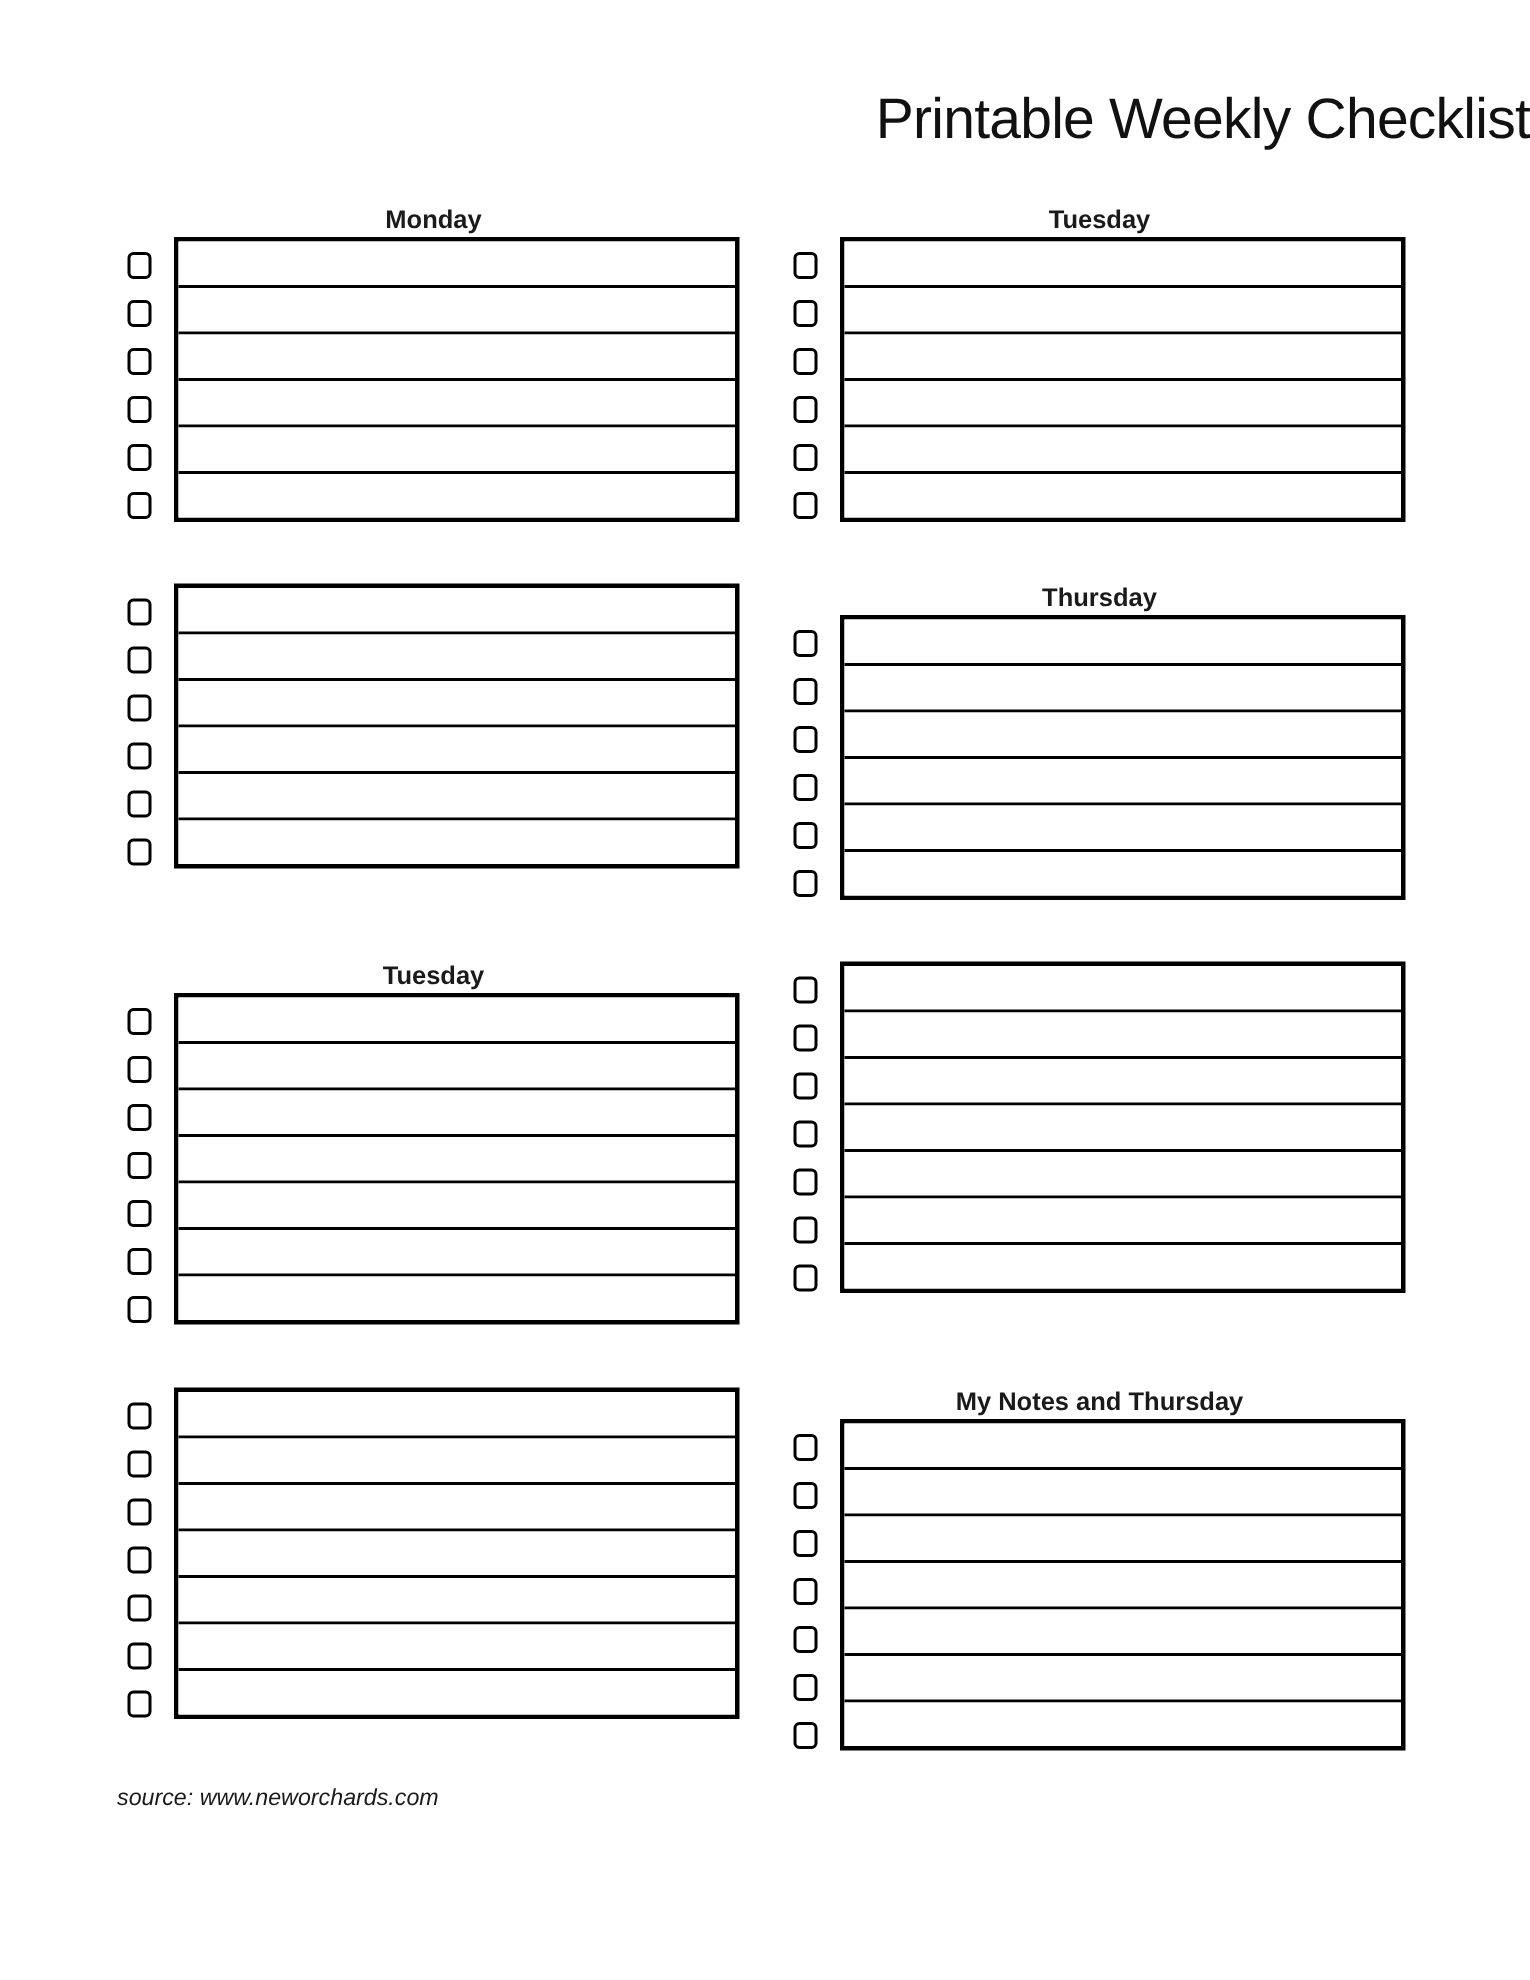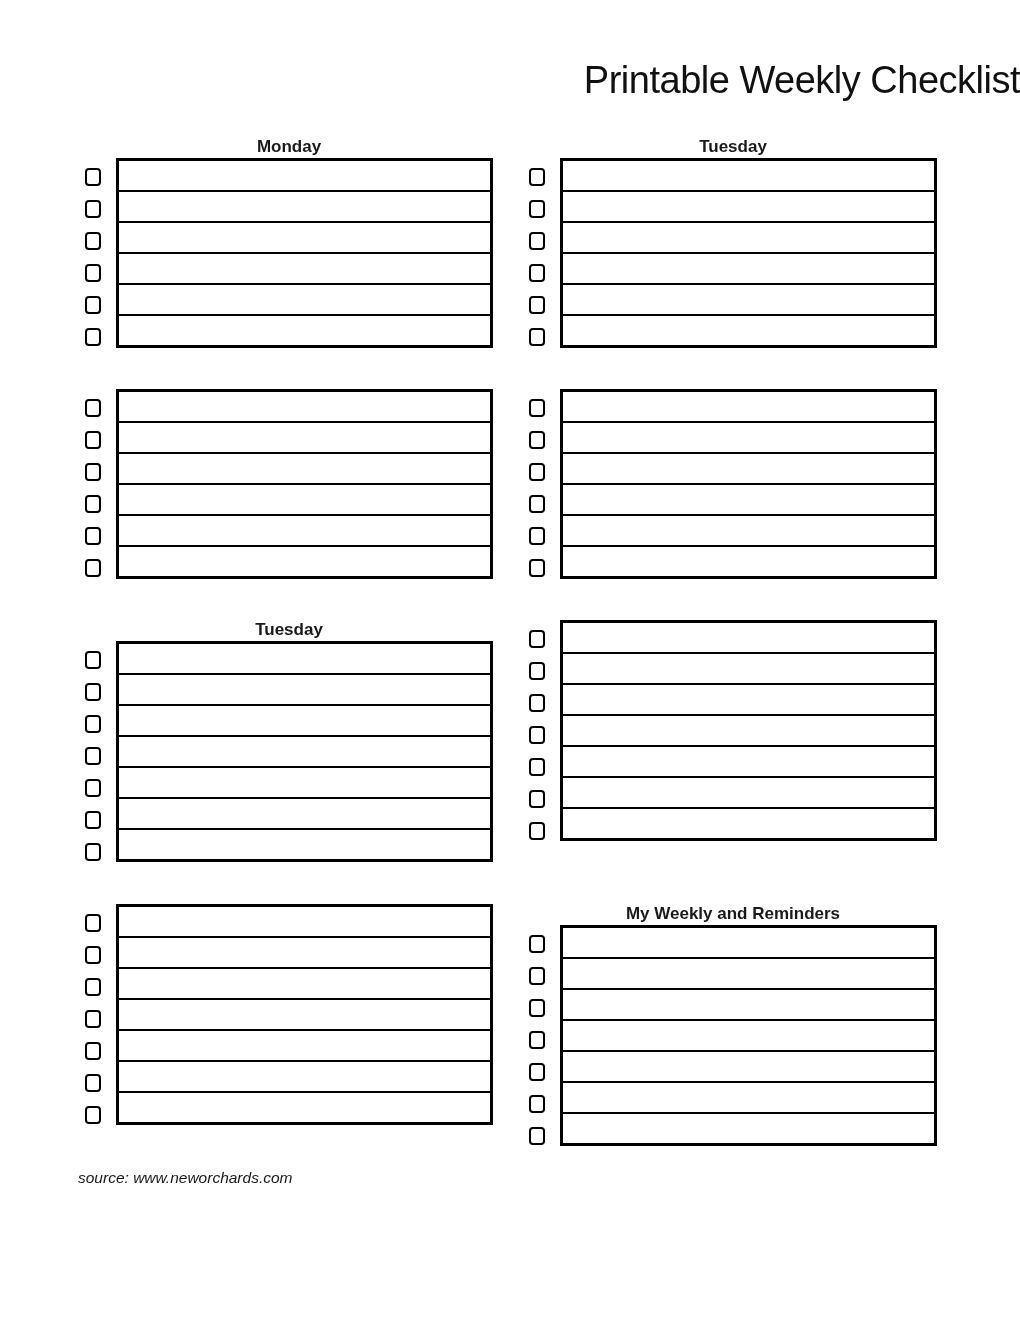--- a/index.html
+++ b/index.html
@@ -183,20 +183,21 @@
           <div class="row"></div>
           <div class="row"></div>
           <div class="row"></div>
           <div class="row"></div>
           <div class="row"></div>
           <div class="row"></div>
         </div>
       </div>
     </section>
     <section class="day-section">
+      <div class="sec-title">Thursday</div>
       <div class="sec-body">
         <div class="cb-col">
           <div class="cb-cell">
             <span class="checkbox" role="checkbox" aria-checked="false"></span>
           </div>
           <div class="cb-cell">
             <span class="checkbox" role="checkbox" aria-checked="false"></span>
           </div>
           <div class="cb-cell">
             <span class="checkbox" role="checkbox" aria-checked="false"></span>
@@ -324,21 +325,21 @@
           <div class="row"></div>
           <div class="row"></div>
           <div class="row"></div>
           <div class="row"></div>
           <div class="row"></div>
           <div class="row"></div>
         </div>
       </div>
     </section>
     <section class="day-section">
-      <div class="sec-title">My Weekly and Reminders</div>
+      <div class="sec-title">My Notes and Thursday</div>
       <div class="sec-body">
         <div class="cb-col">
           <div class="cb-cell">
             <span class="checkbox" role="checkbox" aria-checked="false"></span>
           </div>
           <div class="cb-cell">
             <span class="checkbox" role="checkbox" aria-checked="false"></span>
           </div>
           <div class="cb-cell">
             <span class="checkbox" role="checkbox" aria-checked="false"></span>

